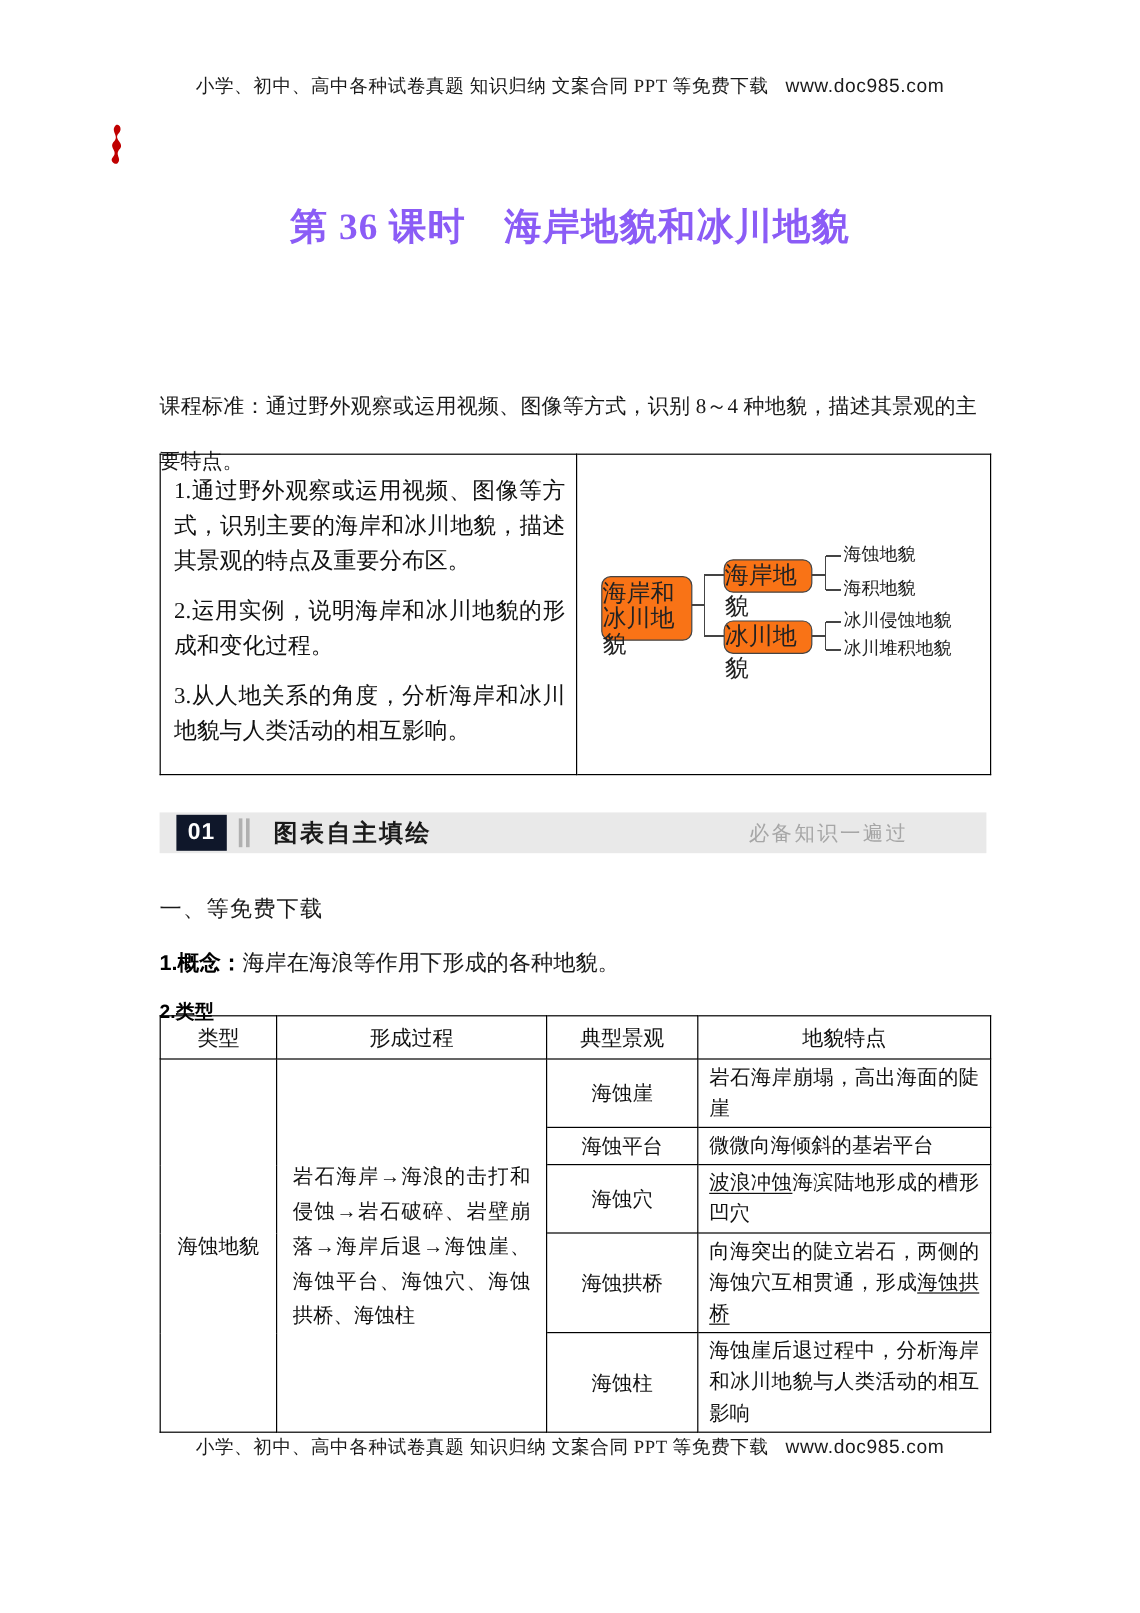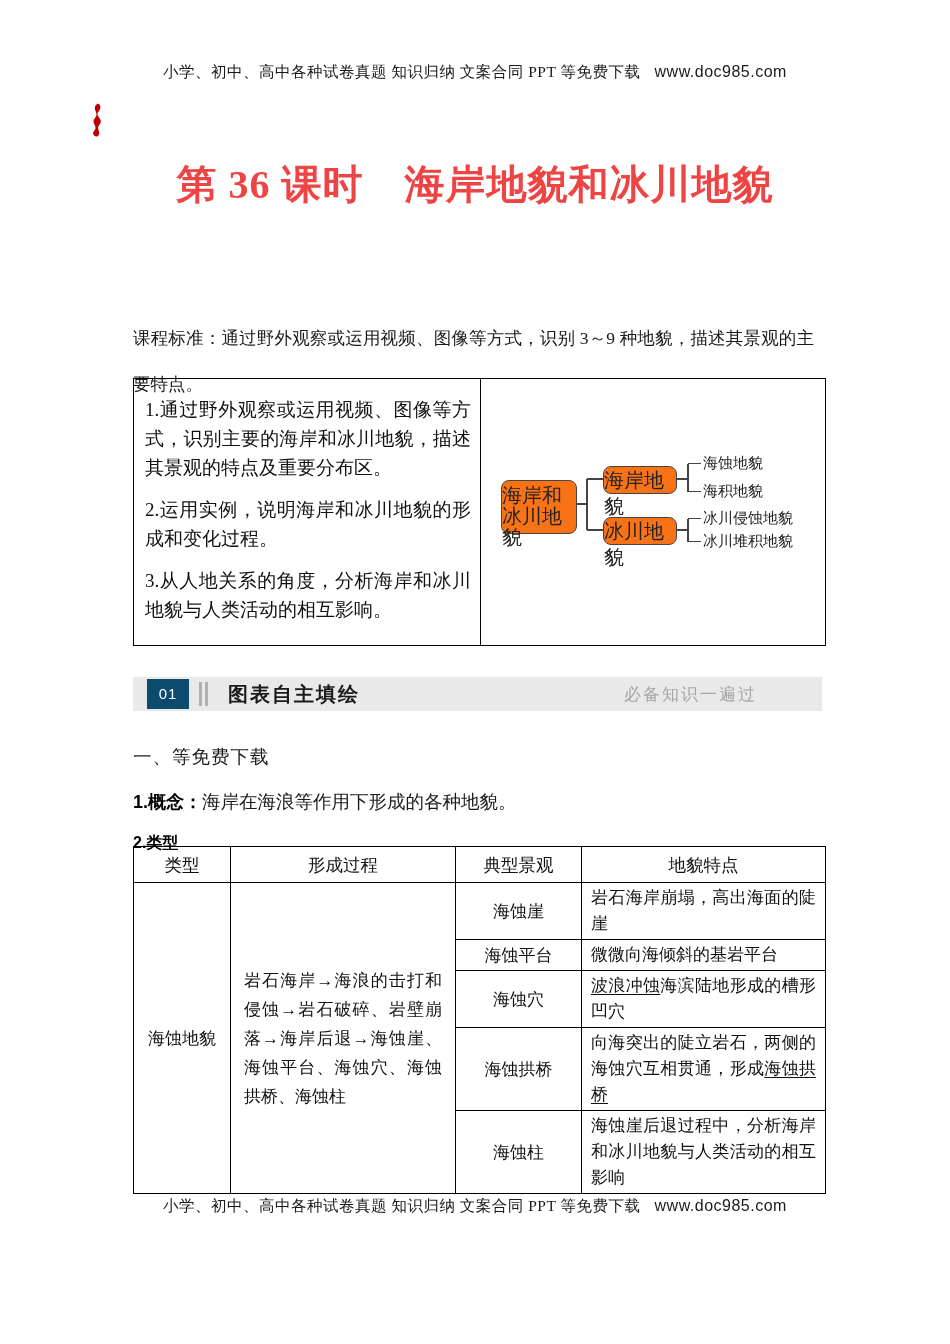--- a/index.html
+++ b/index.html
@@ -13,21 +13,21 @@
   
   .site-line { font-size:15.5px; color:#1a1a1a; letter-spacing:0.5px; }
   .site-line .url { font-family:"Liberation Sans","DejaVu Sans",sans-serif; font-size:16px; margin-left:14px; }
   #page-header { top:62px; }
   #page-footer { top:1196px; }
 
   
   #red-mark { position:absolute; left:87px; top:103px; width:18px; height:36px; }
 
   
-  #doc-title { top:157px; font-size:40px; font-weight:bold; letter-spacing:1px; color:#ef4444; }
+  #doc-title { top:168px; font-size:31px; font-weight:bold; letter-spacing:1px; color:#8b5cf6; }
 
   
   #standard { position:absolute; top:297px; left:133px; width:681px;
     font-size:17.5px; line-height:46px; text-align:justify; color:#1a1a1a; }
 
   
   #nav-table { position:absolute; top:378px; left:133px; width:692px;
     border-collapse:collapse; table-layout:fixed; }
   #nav-table th, #nav-table td { border:1.5px solid #000; }
   #nav-table th { height:34px; font-weight:normal; font-size:18px; }
@@ -43,22 +43,22 @@
   #mm-b1 { left:122px; top:87px; width:72px; height:26px; line-height:26px; }
   #mm-b2 { left:122px; top:138px; width:72px; height:26px; line-height:26px; }
   .mm-leaf { position:absolute; left:222px; font-size:15px; color:#222; line-height:17px; }
   #mm-l1 { top:76px; } #mm-l2 { top:104px; } #mm-l3 { top:131px; } #mm-l4 { top:154px; }
   #mm-lines { position:absolute; left:0; top:0; }
 
   
   #banner { position:absolute; top:677px; left:133px; width:689px; height:34px;
     background:#e9e9e9; display:flex; align-items:center;
     font-family:"Liberation Sans","DejaVu Sans",sans-serif; }
-  #banner .num { margin-left:14px; width:42px; height:30px; background:#0c4a6e;
-    color:#fff; font-weight:normal; font-size:15px; line-height:30px; text-align:center;
+  #banner .num { margin-left:14px; width:42px; height:30px; background:#0f172a;
+    color:#fff; font-weight:bold; font-size:19px; line-height:30px; text-align:center;
     letter-spacing:1px; }
   #banner .bars { margin-left:10px; display:flex; gap:3px; height:24px; }
   #banner .bars i { display:block; width:3px; background:#b0b0b0; }
   #banner .b-title { margin-left:20px; font-weight:bold; font-size:20px; color:#1a1a1a; letter-spacing:2px; }
   #banner .b-right { margin-left:auto; margin-right:65px; color:#a6a6a6; font-size:17px; letter-spacing:2px; }
 
   
   #sec-heading { position:absolute; top:744px; left:133px; font-size:18.5px; color:#1a1a1a; letter-spacing:1px; }
   #concept-line { position:absolute; top:789px; left:133px; font-size:18.5px; color:#1a1a1a; }
   #concept-line .lbl { font-family:"Liberation Sans","DejaVu Sans",sans-serif; font-weight:bold; font-size:18px; color:#000; }
@@ -86,21 +86,21 @@
 <div id="page-header" class="center-line site-line">
   <span>小学、初中、高中各种试卷真题 知识归纳 文案合同 PPT 等免费下载</span><span class="url">www.doc985.com</span>
 </div>
 
 <svg id="red-mark" viewBox="0 0 18 36">
   <path d="M10,1 C4,6 13,10 8,15 C3,20 12,23 7,28 C4,31 9,35 11,33 C15,29 8,26 13,21 C17,16 7,13 12,8 C15,5 13,0 10,1 Z" fill="#c00000"></path>
 </svg>
 
 <div id="doc-title" class="center-line">第 36 课时　海岸地貌和冰川地貌</div>
 
-<p id="standard">课程标准：通过野外观察或运用视频、图像等方式，识别 3～9 种地貌，描述其景观的主要特点。</p>
+<p id="standard">课程标准：通过野外观察或运用视频、图像等方式，识别 8～4 种地貌，描述其景观的主要特点。</p>
 
 <table id="nav-table">
   <colgroup>
       <col style="width:347px">
       <col style="width:345px">
     </colgroup>
   <tbody>
   <tr>
     <td class="goals-cell">
       <p>1.通过野外观察或运用视频、图像等方式，识别主要的海岸和冰川地貌，描述其景观的特点及重要分布区。</p>

